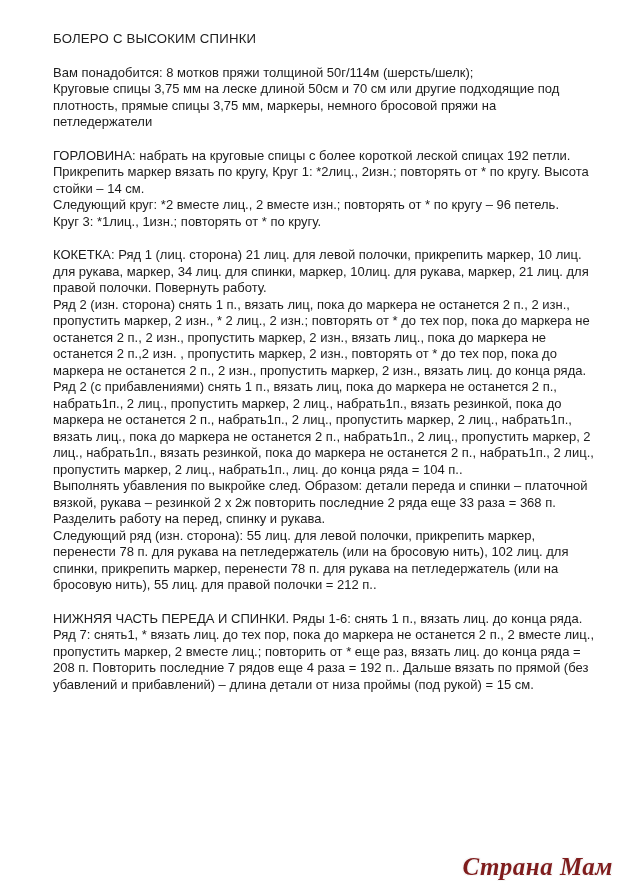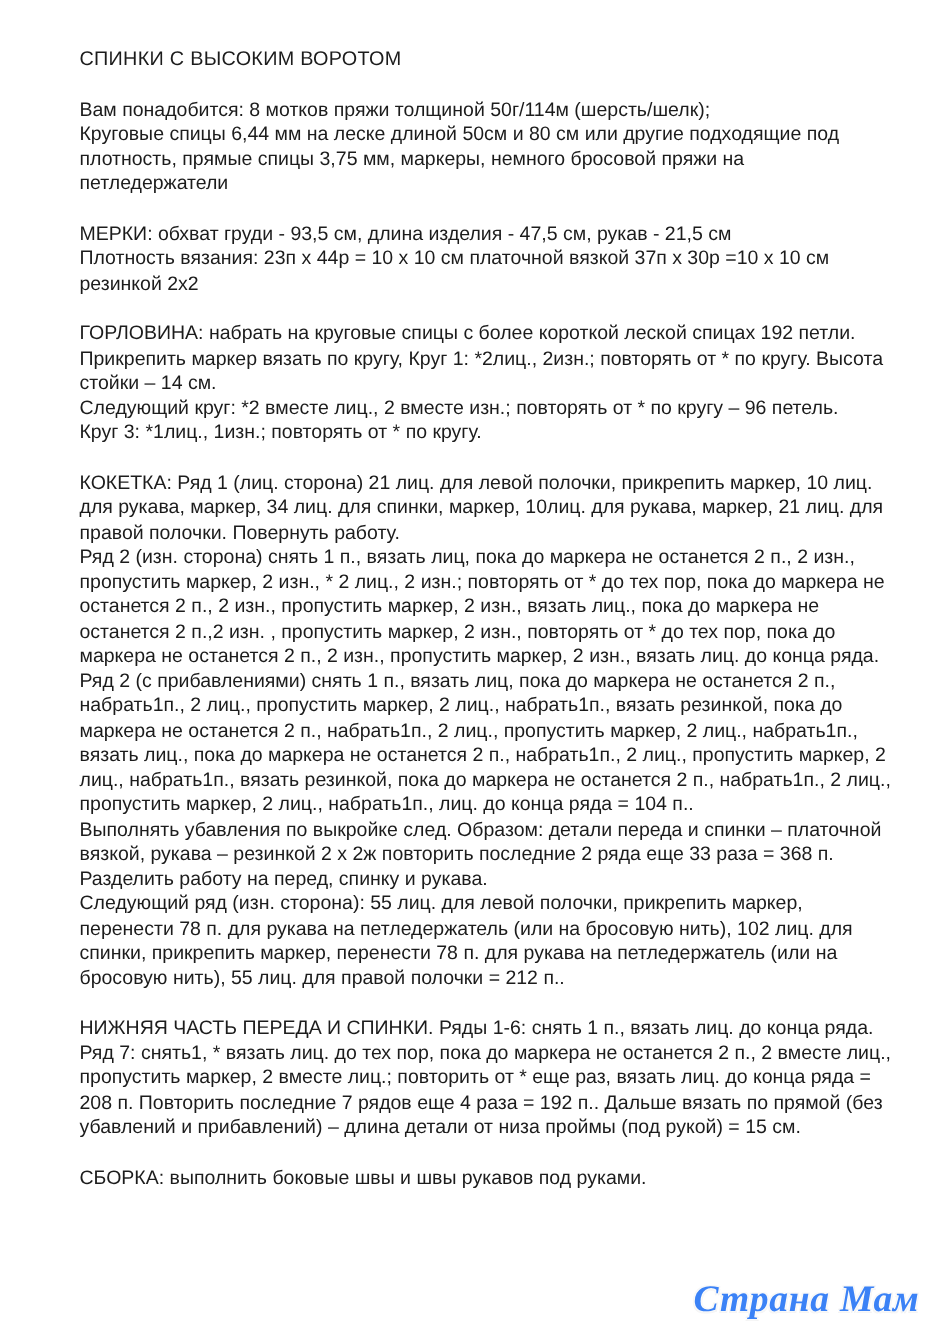--- a/index.html
+++ b/index.html
@@ -47,29 +47,26 @@
     text-shadow:
       0 0 2px #ffffff, 0 0 3px #ffffff,
       1px 1px 0 #f3f3f3, -1px -1px 0 #f3f3f3,
       1px -1px 0 #f3f3f3, -1px 1px 0 #f3f3f3;
   }
 </style>
 </head>
 <body style="background: rgb(255, 255, 255);">
 
 <div class="page" style="color: rgb(28, 28, 28);">
-  <p class="doc-title">СПИНКИ С ВЫСОКИМ ВОРОТОМ</p>
+  <p class="doc-title">БОЛЕРО С ВЫСОКИМ СПИНКИ</p>
   <div>
       <p class="para">Вам понадобится: 8 мотков пряжи толщиной 50г/114м (шерсть/шелк);
-Круговые спицы 6,44 мм на леске длиной 50см и 80 см или другие подходящие под
+Круговые спицы 3,75 мм на леске длиной 50см и 70 см или другие подходящие под
 плотность, прямые спицы 3,75 мм, маркеры, немного бросовой пряжи на
 петледержатели</p>
-      <p class="para">МЕРКИ: обхват груди - 93,5 см, длина изделия - 47,5 см, рукав - 21,5 см
-Плотность вязания: 23п х 44р = 10 х 10 см платочной вязкой 37п х 30р =10 х 10 см
-резинкой 2х2</p>
       <p class="para">ГОРЛОВИНА: набрать на круговые спицы с более короткой леской спицах 192 петли.
 Прикрепить маркер вязать по кругу, Круг 1: *2лиц., 2изн.; повторять от * по кругу. Высота
 стойки – 14 см.
 Следующий круг: *2 вместе лиц., 2 вместе изн.; повторять от * по кругу – 96 петель.
 Круг 3: *1лиц., 1изн.; повторять от * по кругу.</p>
       <p class="para">КОКЕТКА: Ряд 1 (лиц. сторона) 21 лиц. для левой полочки, прикрепить маркер, 10 лиц.
 для рукава, маркер, 34 лиц. для спинки, маркер, 10лиц. для рукава, маркер, 21 лиц. для
 правой полочки. Повернуть работу.
 Ряд 2 (изн. сторона) снять 1 п., вязать лиц, пока до маркера не останется 2 п., 2 изн.,
 пропустить маркер, 2 изн., * 2 лиц., 2 изн.; повторять от * до тех пор, пока до маркера не
@@ -87,17 +84,16 @@
 Разделить работу на перед, спинку и рукава.
 Следующий ряд (изн. сторона): 55 лиц. для левой полочки, прикрепить маркер,
 перенести 78 п. для рукава на петледержатель (или на бросовую нить), 102 лиц. для
 спинки, прикрепить маркер, перенести 78 п. для рукава на петледержатель (или на
 бросовую нить), 55 лиц. для правой полочки = 212 п..</p>
       <p class="para">НИЖНЯЯ ЧАСТЬ ПЕРЕДА И СПИНКИ. Ряды 1-6: снять 1 п., вязать лиц. до конца ряда.
 Ряд 7: снять1, * вязать лиц. до тех пор, пока до маркера не останется 2 п., 2 вместе лиц.,
 пропустить маркер, 2 вместе лиц.; повторить от * еще раз, вязать лиц. до конца ряда =
 208 п. Повторить последние 7 рядов еще 4 раза = 192 п.. Дальше вязать по прямой (без
 убавлений и прибавлений) – длина детали от низа проймы (под рукой) = 15 см.</p>
-      <p class="para">СБОРКА: выполнить боковые швы и швы рукавов под руками.</p>
     </div>
 </div>
 
-<div class="watermark" style="color: #3b82f6; margin-left: 20px;">Страна Мам</div>
+<div class="watermark" style="color: #7f1d1d; margin-left: 20px;">Страна Мам</div>
 
 </body></html>

